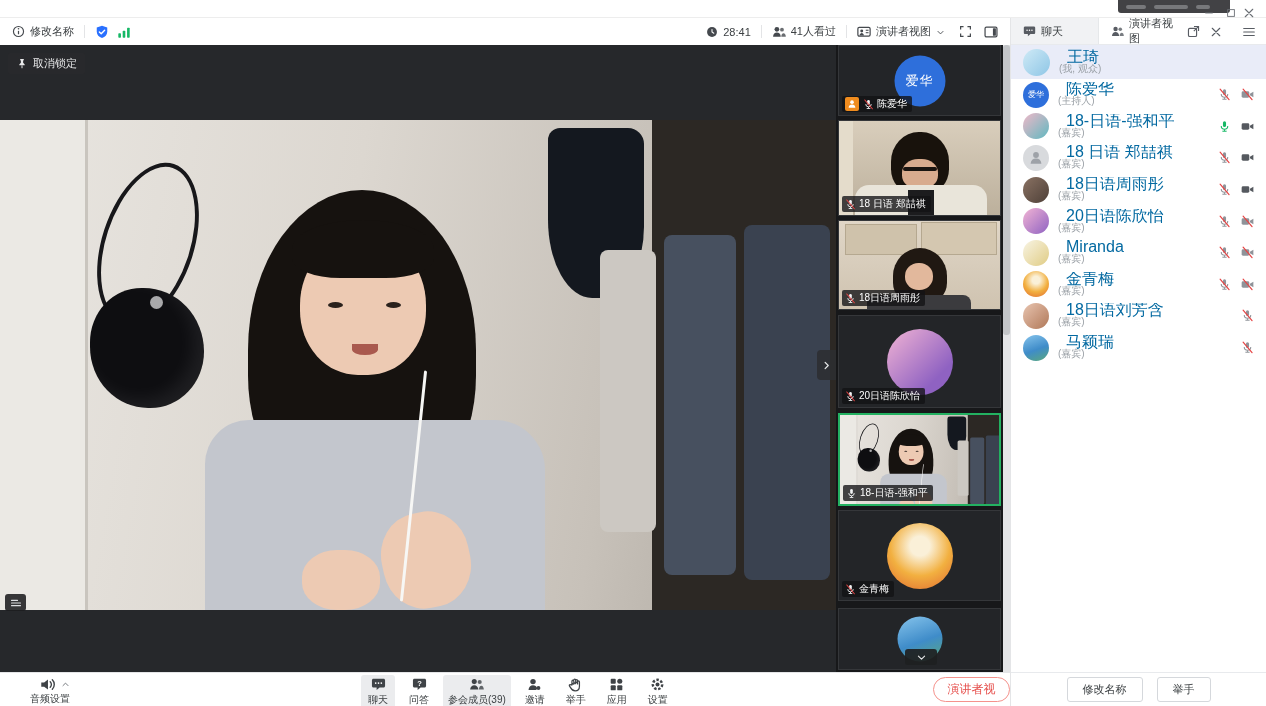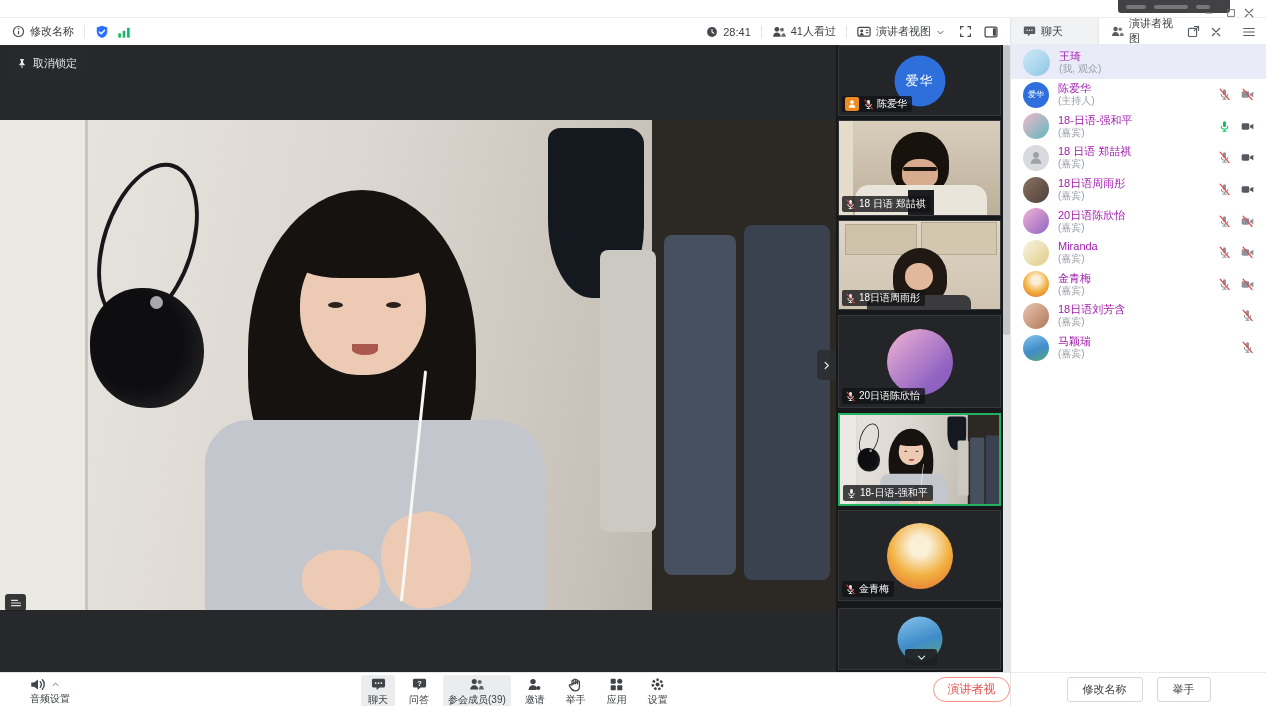--- a/index.html
+++ b/index.html
@@ -72,35 +72,35 @@
   .tab { display:flex; align-items:center; gap:5px; font-size:11px; color:#3c4043; cursor:pointer; }
   #tab-chat { width:88px; background:#f1f2f4; border-right:1px solid #e6e8ea; padding-left:12px; }
   #tab-members { flex:1; padding-left:12px; }
   .hdr-ic { color:#585c63; cursor:pointer; }
   #hdr-icons { display:flex; align-items:center; gap:10px; margin-left:auto; margin-right:10px; }
   #menu-btn { width:34px; display:flex; align-items:center; justify-content:center; color:#585c63; cursor:pointer; }
 
   #panel-body { position:absolute; left:0; top:27px; width:255px; height:627px; overflow:hidden; background:#fff; }
   #me-row { height:34px; background:#e9ecf8; display:flex; align-items:center; padding:0 12px; gap:9px; }
   .p-avatar { width:27px; height:27px; border-radius:50%; flex:none; display:flex; align-items:center; justify-content:center; color:#fff; font-size:8px; }
-  .p-name { font-size:11px; color:#a21caf; line-height:13px; }
+  .p-name { font-size:16px; color:#0369a1; line-height:13px;margin-left:8px; }
   .p-role { font-size:10px; color:#9aa0a6; line-height:12px; }
   #section-hdr { font-size:11px; color:#9aa0a6; padding:8px 0 4px 13px; }
   .m-row { height:31.6px; display:flex; align-items:center; padding:0 12px; gap:9px; cursor:pointer; }
   .m-avatar { width:26px; height:26px; border-radius:50%; flex:none; display:flex; align-items:center; justify-content:center; color:#fff; font-size:8px; }
   .m-info { flex:1; overflow:hidden; }
   .m-icons { width:50px; display:flex; justify-content:flex-end; gap:10px; }
   #list-footer { font-size:11px; color:#9aa0a6; padding:9px 0 0 13px; }
 
   #panel-footer { position:absolute; left:0; bottom:0; width:255px; height:34px; background:#fff; border-top:1px solid #e8eaed; display:flex; align-items:center; justify-content:center; gap:14px; }
   .pf-btn { border:1px solid #d5d8dc; border-radius:3px; background:#fff; font-size:11px; color:#3c4043; padding:4px 15px; cursor:pointer; font-family:inherit; }
 
   
   #bottombar { position:absolute; left:0; top:672px; width:1010px; height:34px; background:#fff; border-top:1px solid #e4e5e7; }
-  #audio-block { position:absolute; left:30px; top:2px; display:flex; flex-direction:column; align-items:flex-start; cursor:pointer; }
+  #audio-block { position:absolute; left:30px; top:2px; display:flex; flex-direction:column; align-items:flex-end; cursor:pointer; }
   #audio-top { display:flex; align-items:flex-start; gap:4px; height:17px; }
   #audio-label { font-size:10px; color:#3c4043; margin-top:0px; }
   #center-buttons { position:absolute; left:361px; top:2px; display:flex; gap:7px; }
   .tbb { min-width:34px; padding:2px 5px 1px; border-radius:3px; display:flex; flex-direction:column; align-items:center; gap:1px; cursor:pointer; }
   .tbb.active { background:#ebecee; }
   .tbb .lbl { font-size:10px; color:#3c4043; white-space:nowrap; }
   .tbb .ic { color:#3f4347; }
   #leave-btn { position:absolute; left:933px; top:4px; height:25px; line-height:23px; border:1px solid #f5928c; border-radius:14px; color:#e6504d; font-size:12px; padding:0 13px; background:#fff; cursor:pointer; font-family:inherit; }
 </style>
 </head>

